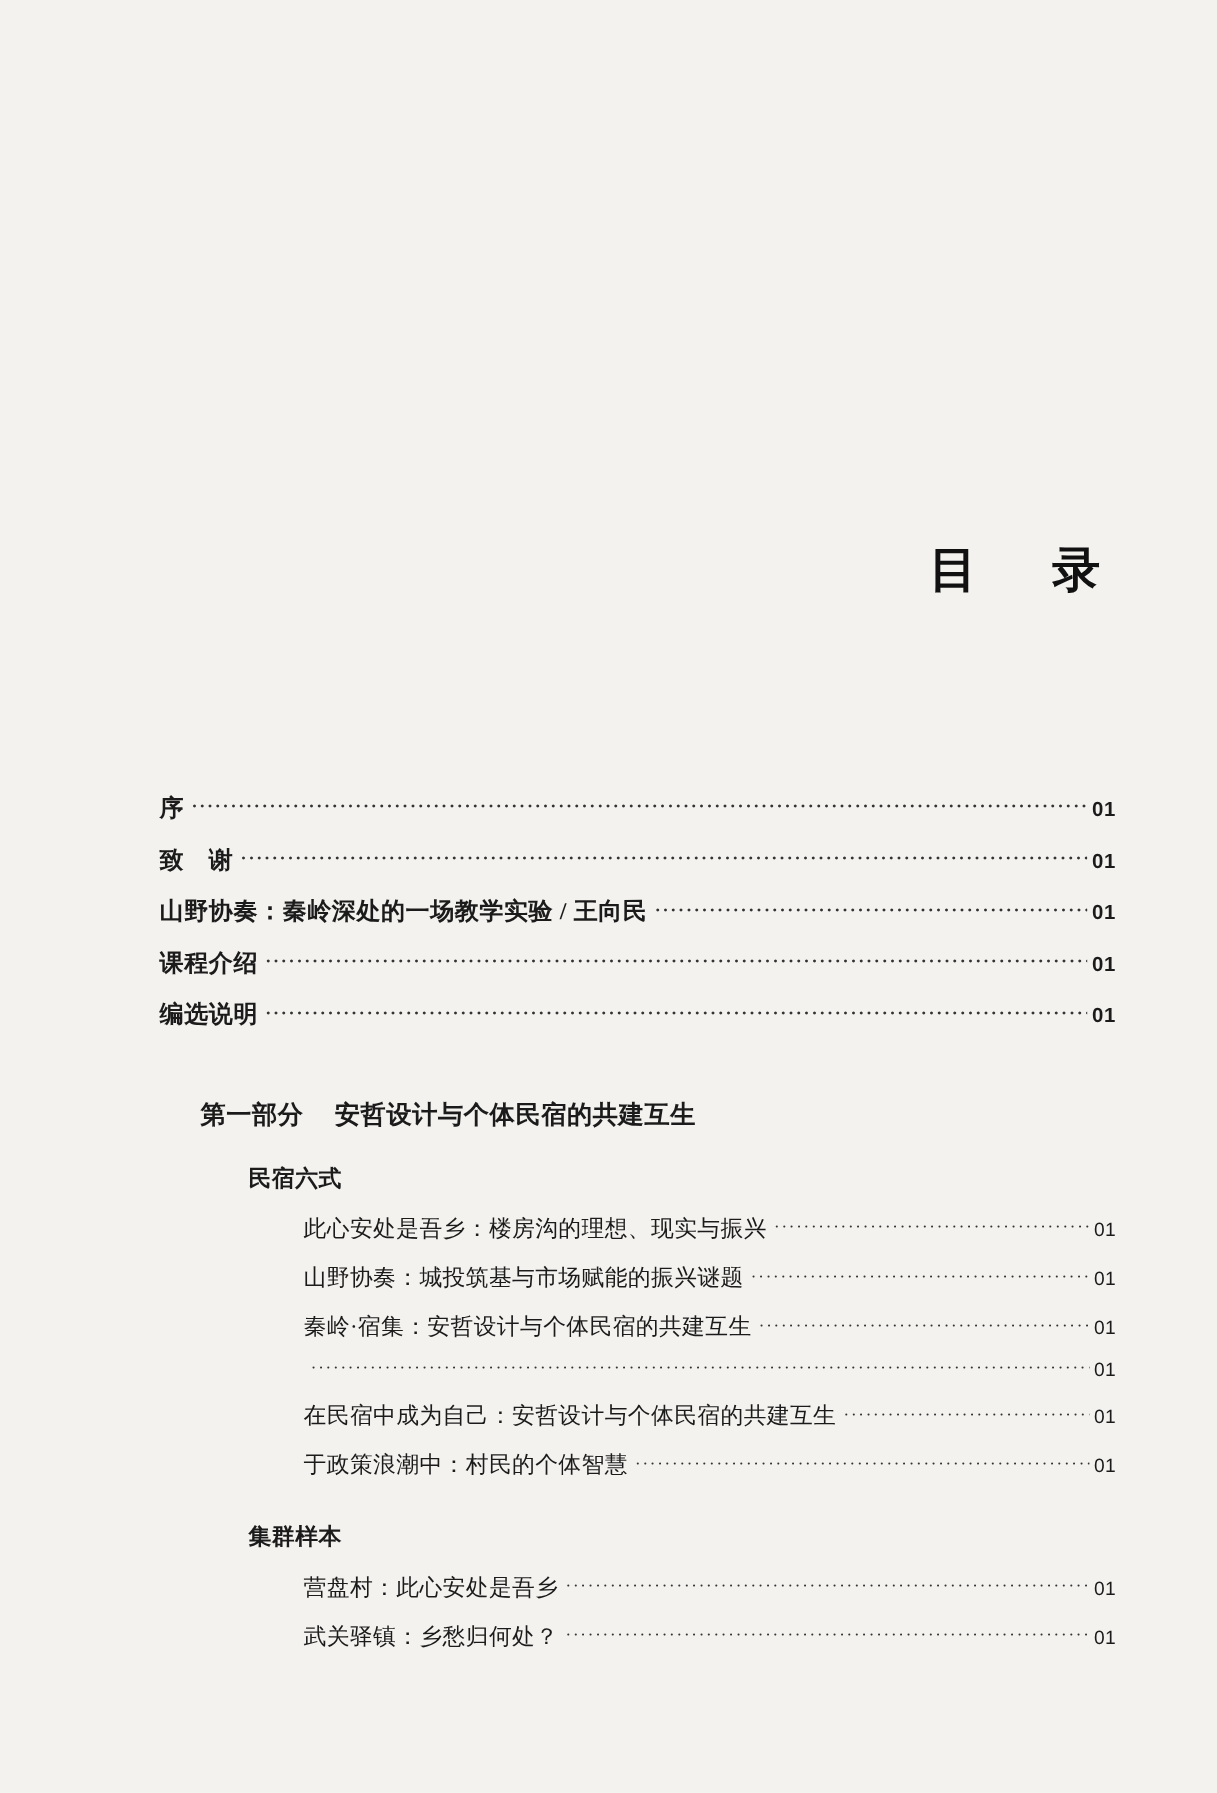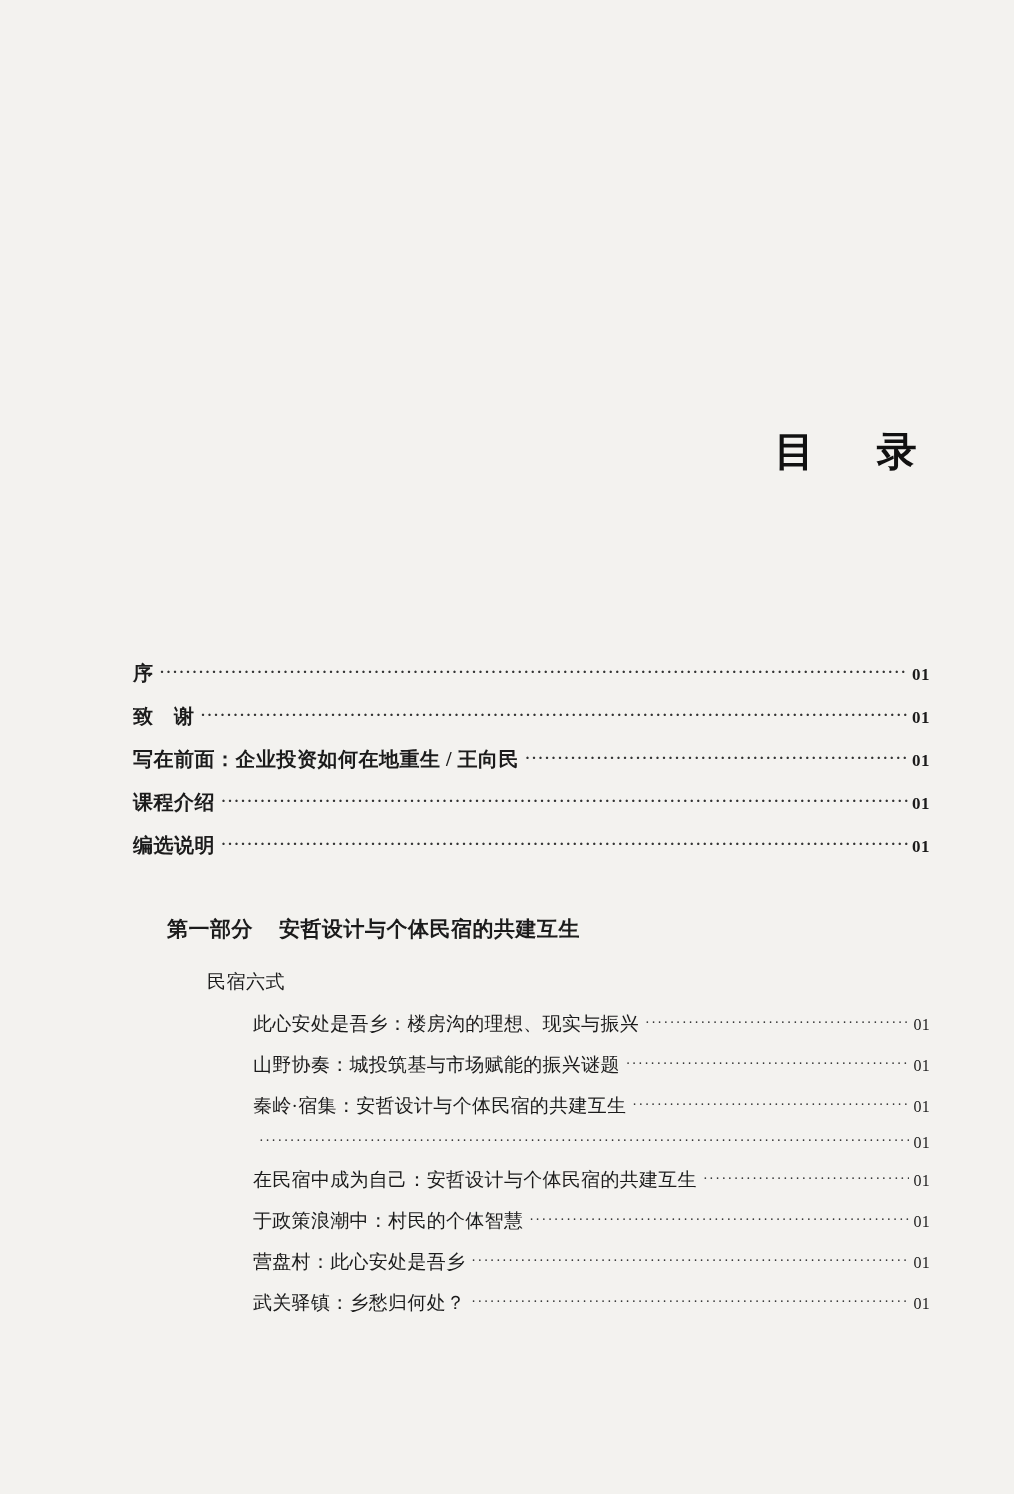--- a/index.html
+++ b/index.html
@@ -14,21 +14,21 @@
     background: #f3f2ef;
     margin: 0 auto;
     font-family: "Liberation Serif", "DejaVu Serif", serif;
     color: #1b1b1b;
     overflow: hidden;
   }
 
   
   .toc-title {
     position: absolute;
-    top: 424px;
+    top: 447px;
     right: 86px;
     font-size: 40px;
     font-weight: bold;
     letter-spacing: 0.28em;
     font-family: "Liberation Serif", "DejaVu Serif", serif;
     color: #111;
   }
 
   
   .entries {
@@ -57,21 +57,21 @@
     letter-spacing: 1.5px;
     position: relative;
     top: -3px;
   }
   .entry .leader::after {
     content: "······································································································································································································································";
   }
   .entry .pageno {
     flex: 0 0 auto;
     font-size: 17px;
-    font-family: Liberation Serif, serif;
+    font-family: Liberation Sans, sans-serif;
     text-align: right;
   }
 
   
   .front .entry {
     margin-bottom: 16px;
     font-size: 20px;
     font-weight: bold;
     letter-spacing: 0.5px;
   }
@@ -87,21 +87,21 @@
     font-size: 21px;
     font-weight: bold;
     letter-spacing: 0.5px;
   }
   .part-heading .part-no { margin-right: 26px; margin-left: 34px; }
 
   
   .section-heading {
     font-family: "Liberation Sans", "DejaVu Sans", sans-serif;
     font-size: 19px;
-    font-weight: normal;
+    font-weight: bold;
     margin-left: 74px;
     margin-top: 22px;
     margin-bottom: 16px;
     letter-spacing: 0.5px;
   }
 
   .sub-entries { margin-left: 120px; }
   .sub-entries .entry {
     font-size: 19px;
     margin-bottom: 15px;
@@ -126,21 +126,21 @@
         <span class="label">序</span>
         <span class="leader"></span>
         <span class="pageno">01</span>
       </div>
       <div class="entry">
         <span class="label">致　谢</span>
         <span class="leader"></span>
         <span class="pageno">01</span>
       </div>
       <div class="entry">
-        <span class="label">写在前面：企业投资如何在地重生 / 王向民</span>
+        <span class="label">山野协奏：秦岭深处的一场教学实验 / 王向民</span>
         <span class="leader"></span>
         <span class="pageno">01</span>
       </div>
       <div class="entry">
         <span class="label">课程介绍</span>
         <span class="leader"></span>
         <span class="pageno">01</span>
       </div>
       <div class="entry">
         <span class="label">编选说明</span>
@@ -179,20 +179,21 @@
         <span class="leader"></span>
         <span class="pageno">01</span>
       </div>
       <div class="entry">
         <span class="label">于政策浪潮中：村民的个体智慧</span>
         <span class="leader"></span>
         <span class="pageno">01</span>
       </div>
     </div>
 
+    <div class="section-heading gap-before">集群样本</div>
     <div class="sub-entries">
       <div class="entry">
         <span class="label">营盘村：此心安处是吾乡</span>
         <span class="leader"></span>
         <span class="pageno">01</span>
       </div>
       <div class="entry">
         <span class="label">武关驿镇：乡愁归何处？</span>
         <span class="leader"></span>
         <span class="pageno">01</span>

